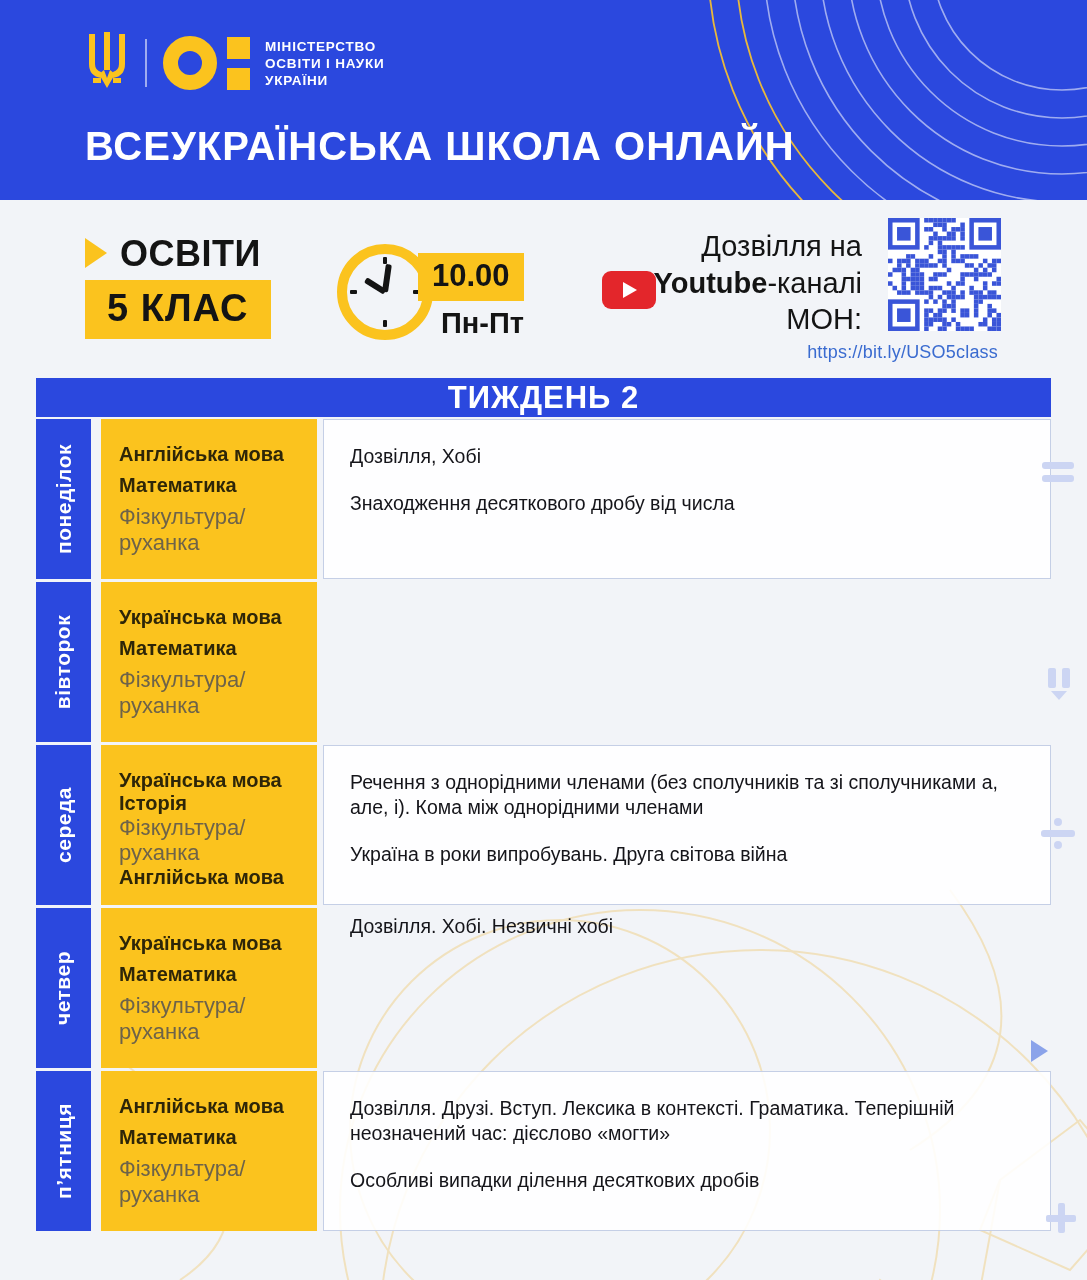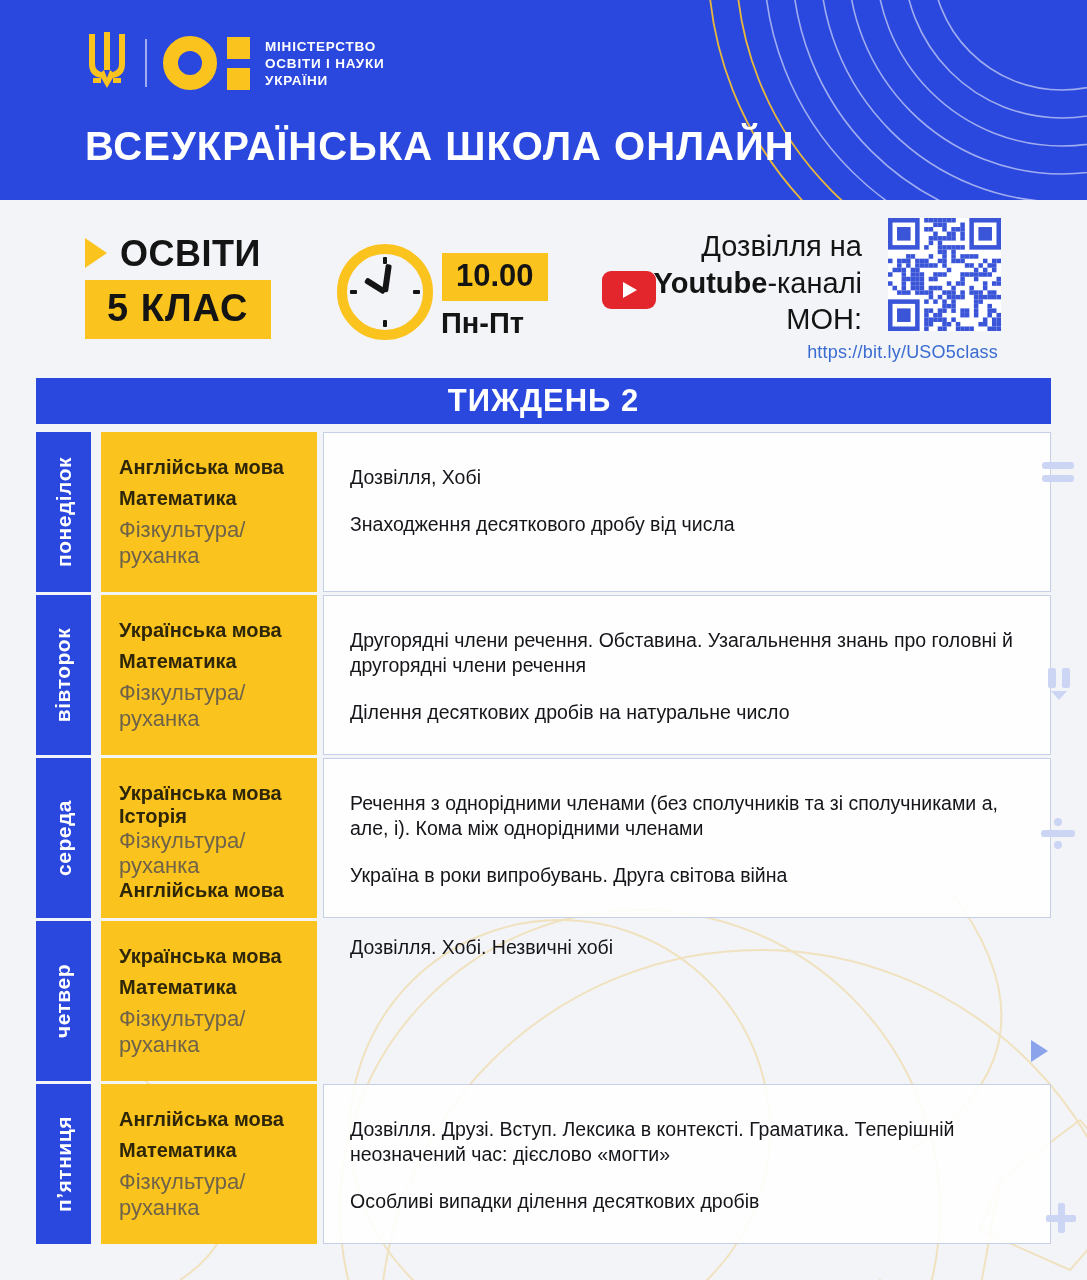--- a/index.html
+++ b/index.html
@@ -54,21 +54,21 @@
   }
   .clock .hand{position:absolute;background:#141414;border-radius:2px;left:50%;bottom:50%;transform-origin:50% 100%}
   .clock .minute{width:6px;height:28px;margin-left:-3px;transform:rotate(8deg)}
   .clock .hour{width:6px;height:23px;margin-left:-3px;transform:rotate(-58deg)}
   .clock .tick{position:absolute;background:#141414;border-radius:1px}
   .clock .t12{left:50%;top:3px;width:4px;height:7px;margin-left:-2px}
   .clock .t6{left:50%;bottom:3px;width:4px;height:7px;margin-left:-2px}
   .clock .t3{right:3px;top:50%;width:7px;height:4px;margin-top:-2px}
   .clock .t9{left:3px;top:50%;width:7px;height:4px;margin-top:-2px}
   .time-badge{
-    position:absolute;left:442px;top:53px;background:var(--accent-yellow);
+    position:absolute;left:418px;top:53px;background:var(--accent-yellow);
     font-size:31px;font-weight:800;color:#141414;padding:5px 14px 7px;
   }
   .weekdays-label{position:absolute;left:441px;top:107px;font-size:29px;font-weight:800;color:#141414}
   .youtube-text{
     position:absolute;left:540px;top:28px;width:322px;text-align:right;
     font-size:29px;color:#141414;line-height:36.5px;
   }
   .youtube-text b{font-weight:800}
   .youtube-icon{
     position:absolute;left:602px;top:71px;width:54px;height:38px;
@@ -79,42 +79,42 @@
     border-left:14px solid #fff;border-top:8px solid transparent;border-bottom:8px solid transparent;
   }
   .qr-box{position:absolute;left:888px;top:18px;width:113px;height:113px;background:#fff}
   .qr-link{
     position:absolute;left:758px;top:142px;width:240px;text-align:right;
     font-size:18px;color:var(--link-blue);letter-spacing:.2px;
   }
   
   .schedule-table{position:relative;margin:0 36px;width:1015px;z-index:2}
   .week-header{
-    height:46px;background:var(--header-blue);color:#fff;font-size:31px;
+    height:39px;background:var(--header-blue);color:#fff;font-size:31px;
     font-weight:800;letter-spacing:1px;display:flex;align-items:center;justify-content:center;
-    margin-bottom:8px;
+    margin-bottom:2px;
   }
   .day-row{display:flex;height:160px;margin-bottom:3px}
   .day-label{
     width:55px;background:var(--header-blue);display:flex;align-items:center;justify-content:center;
     flex:none;margin-right:10px;
   }
   .day-label-text{
     transform:rotate(-90deg);white-space:nowrap;color:#fff;font-weight:800;
     font-size:21px;letter-spacing:.5px;
   }
   .subjects-box{
     width:216px;flex:none;background:var(--accent-yellow);margin-right:6px;
     padding:24px 18px;display:flex;flex-direction:column;justify-content:space-between;
   }
   .subject{font-size:22px;color:var(--subject-muted);line-height:1.15}
   .subject.em{font-size:20px;font-weight:800;color:var(--subject-dark)}
   .topics-box{
     flex:1;background:rgba(255,255,255,.88);border:1px solid var(--border-light);
-    padding:32px 26px 10px;
+    padding:24px 26px 10px;
   }
   .topic{font-size:19.5px;color:var(--text-dark);line-height:25px;margin-bottom:22px}
   .topic.gap-before{margin-top:47px}
   
   .bg-deco{position:absolute;left:0;top:200px;width:1087px;height:1080px;z-index:0;pointer-events:none}
   .edge-icon{position:absolute;z-index:3;pointer-events:none}
   .equals-icon{left:1042px;top:462px;width:32px}
   .equals-icon i{display:block;height:7px;background:var(--deco-light-blue);border-radius:3px;margin-bottom:6px}
   .pause-down-icon{left:1046px;top:668px;width:26px;text-align:center}
   .pause-down-icon .bars{display:flex;justify-content:center;gap:6px}
@@ -467,24 +467,20 @@
 
   <div class="day-row">
     <div class="day-label">
       <span class="day-label-text">вівторок</span>
     </div>
     <div class="subjects-box">
           <div class="subject em">Українська мова</div>
           <div class="subject em">Математика</div>
           <div class="subject">Фізкультура/руханка</div>
         </div>
-    <div class="topics-box">
-          <p class="topic">Другорядні члени речення. Обставина. Узагальнення знань про головні й другорядні члени речення</p>
-          <p class="topic">Ділення десяткових дробів на натуральне число</p>
-        </div>
   </div>
 
   <div class="day-row">
     <div class="day-label">
       <span class="day-label-text">середа</span>
     </div>
     <div class="subjects-box">
           <div class="subject em">Українська мова</div>
           <div class="subject em">Історія</div>
           <div class="subject">Фізкультура/руханка</div>

